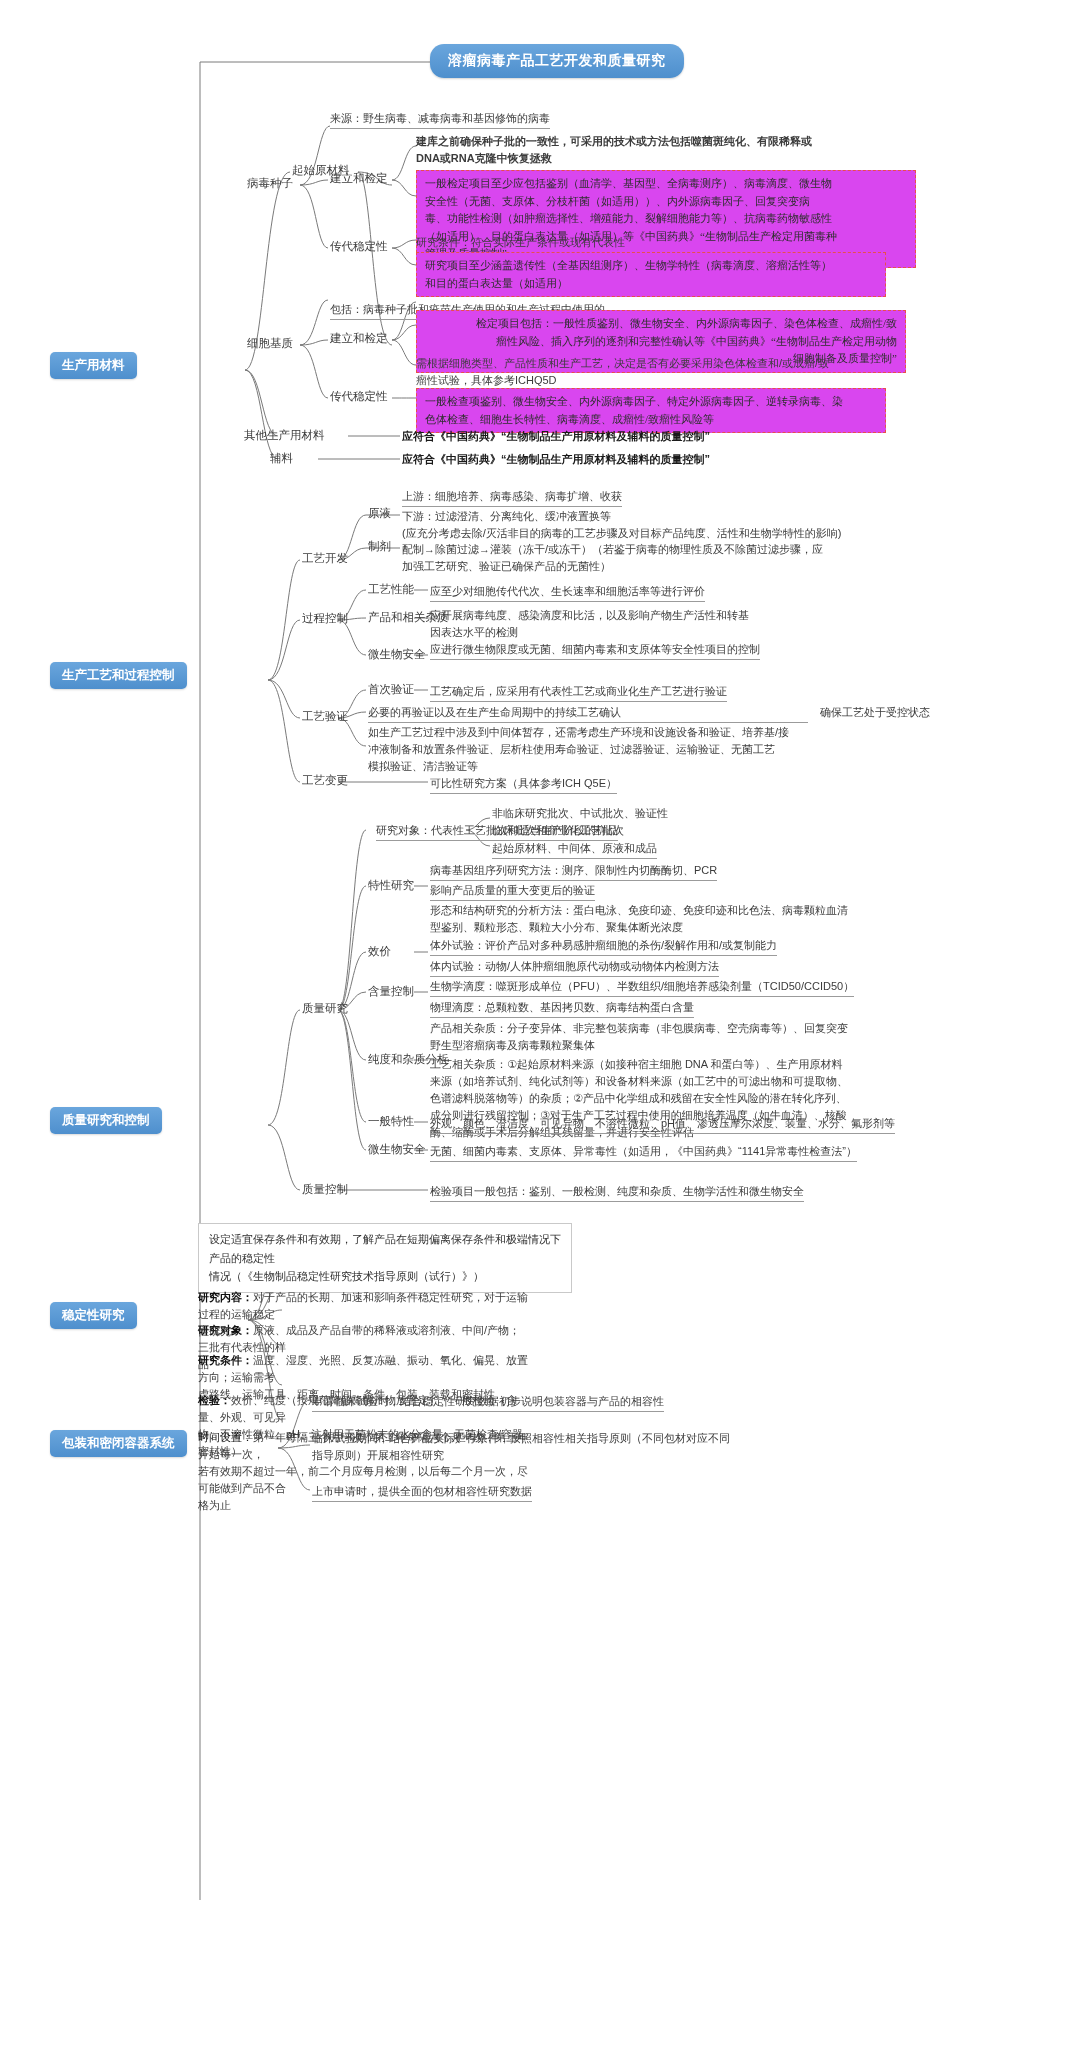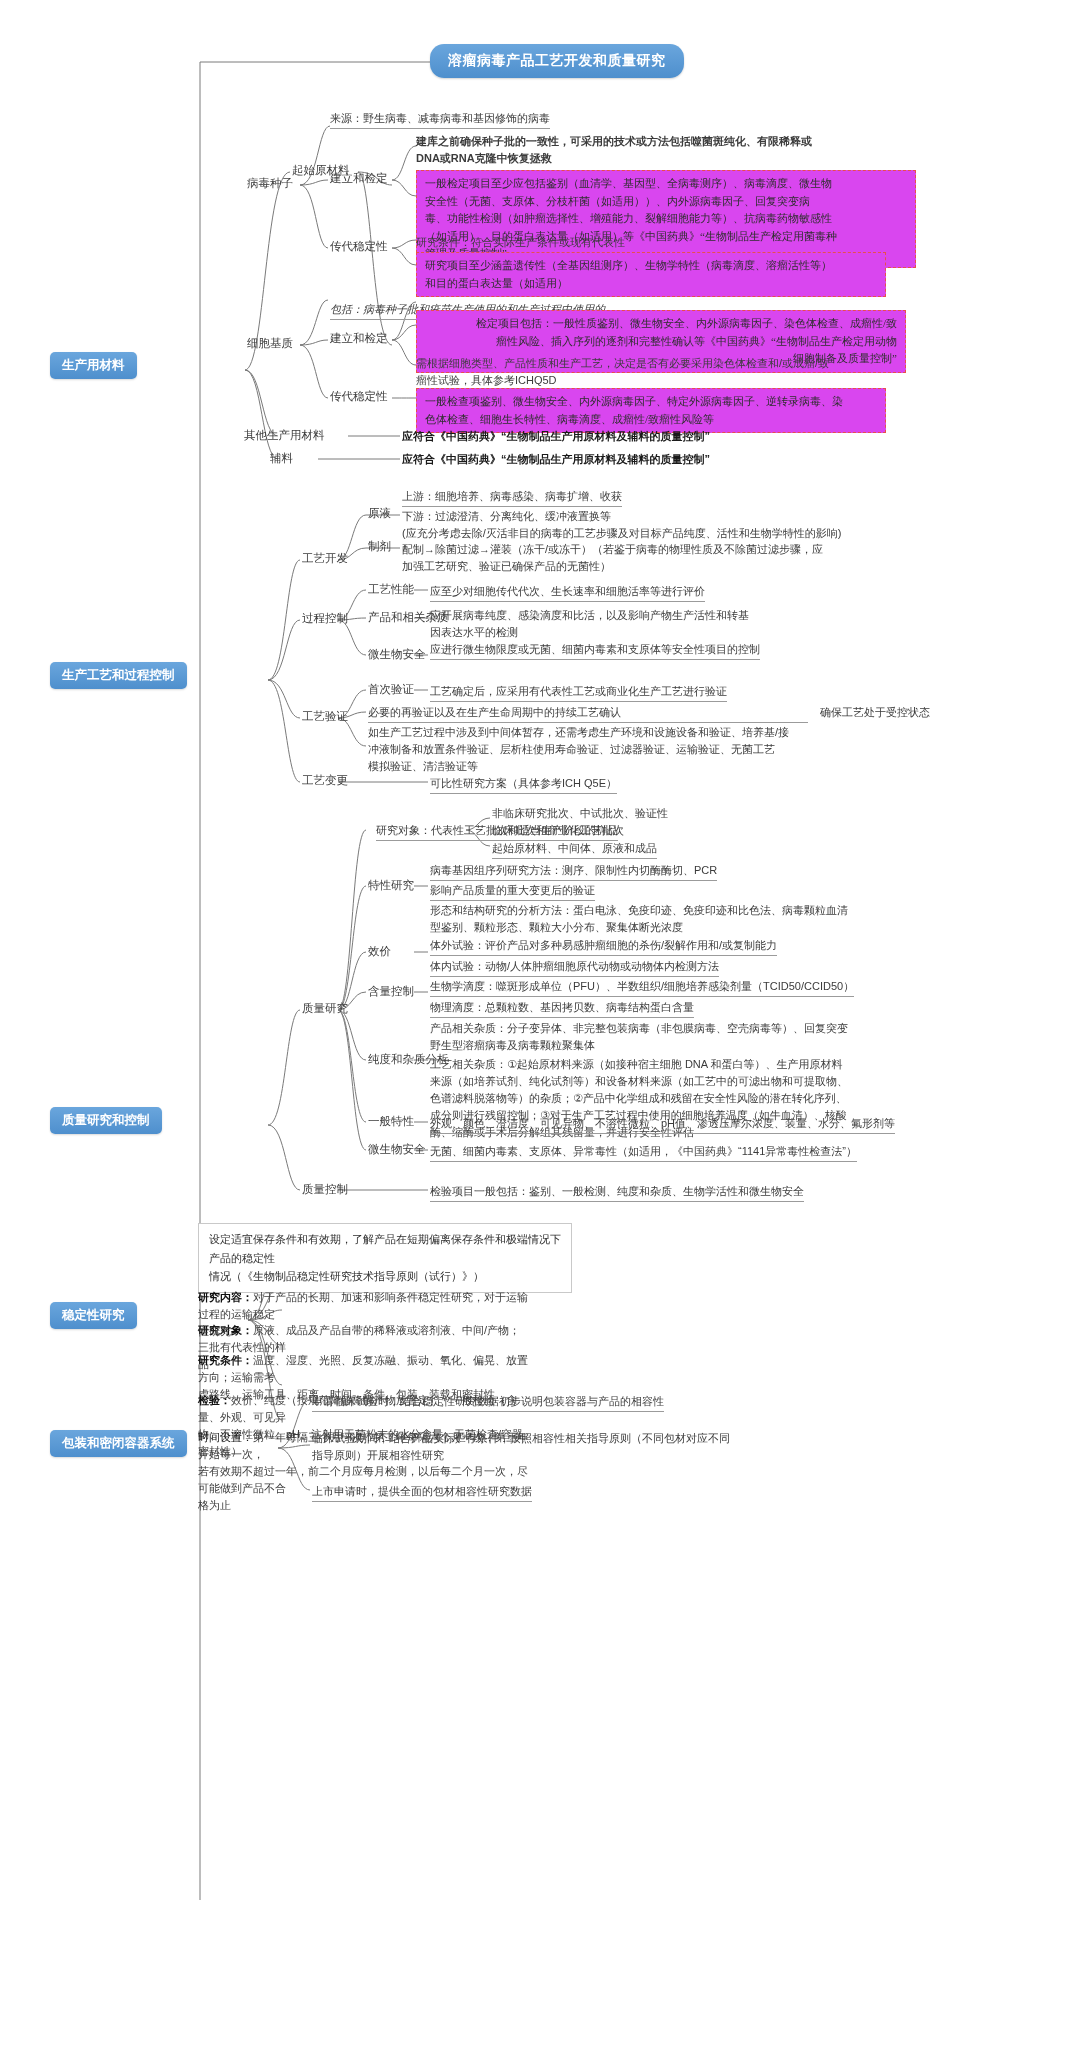--- a/index.html
+++ b/index.html
@@ -204,21 +204,21 @@
 安全性（无菌、支原体、分枝杆菌（如适用））、内外源病毒因子、回复突变病
 毒、功能性检测（如肿瘤选择性、增殖能力、裂解细胞能力等）、抗病毒药物敏感性
 （如适用）、目的蛋白表达量（如适用）等《中国药典》“生物制品生产检定用菌毒种
 管理及质量控制”</div>
 
   <div class="leaf under" style="left:416px; top:234px;">研究条件：符合实际生产条件或现有代表性</div>
 
   <div class="boxed" style="left:416px; top:252px; width:470px;">研究项目至少涵盖遗传性（全基因组测序）、生物学特性（病毒滴度、溶瘤活性等）
 和目的蛋白表达量（如适用）</div>
 
-  <div class="leaf under" style="left:330px; top:301px;font-style:italic;">包括：病毒种子批和疫苗生产使用的和生产过程中使用的</div>
+  <div class="leaf under" style="left:330px; top:301px;">包括：病毒种子批和疫苗生产使用的和生产过程中使用的</div>
 
   <div class="sub-node" style="left:330px; top:330px;">建立和检定</div>
 
   <div class="sub-node" style="left:330px; top:388px;">传代稳定性</div>
 
   <div class="boxed" style="left:416px; top:310px; width:490px;text-align:right;">检定项目包括：一般性质鉴别、微生物安全、内外源病毒因子、染色体检查、成瘤性/致
 瘤性风险、插入序列的逐剂和完整性确认等《中国药典》“生物制品生产检定用动物
 细胞制备及质量控制”</div>
 
   <div class="leaf under" style="left:416px; top:355px; width:420px;">需根据细胞类型、产品性质和生产工艺，决定是否有必要采用染色体检查和/或成瘤/致

